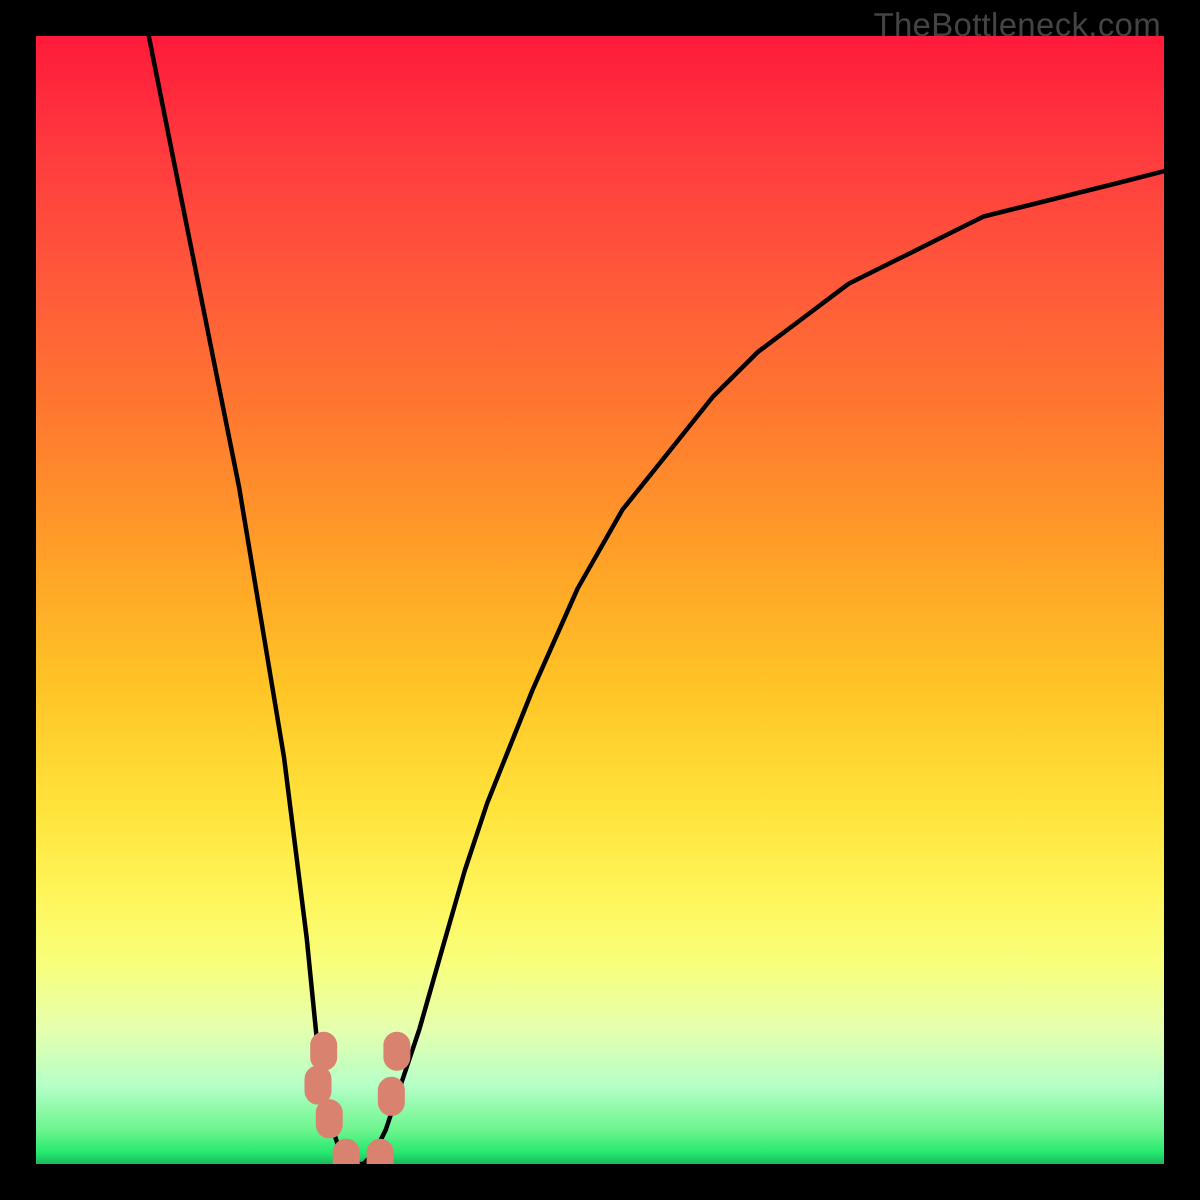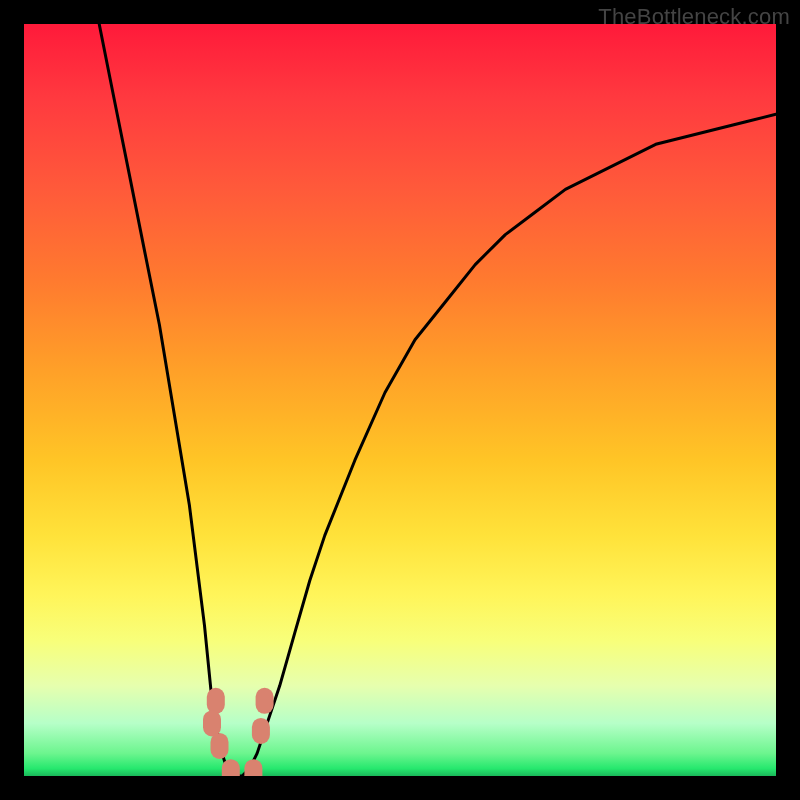--- a/index.html
+++ b/index.html
@@ -38,21 +38,21 @@
       #f8ff7a 82%,
       #e6ffae 88%,
       #b6ffc8 93%,
       #6cf58e 97%,
       #26e86e 99%,
       #1ab85a 100%
     );
   }
   .watermark {
     position: absolute;
-    right: 10px;
+    right: 26px;
     top: 4px;
     color: #444;
     font-size: 22px;
     font-weight: 500;
     letter-spacing: 0.2px;
   }
   svg.curve {
     position: absolute;
     left: 24px;
     top: 24px;

